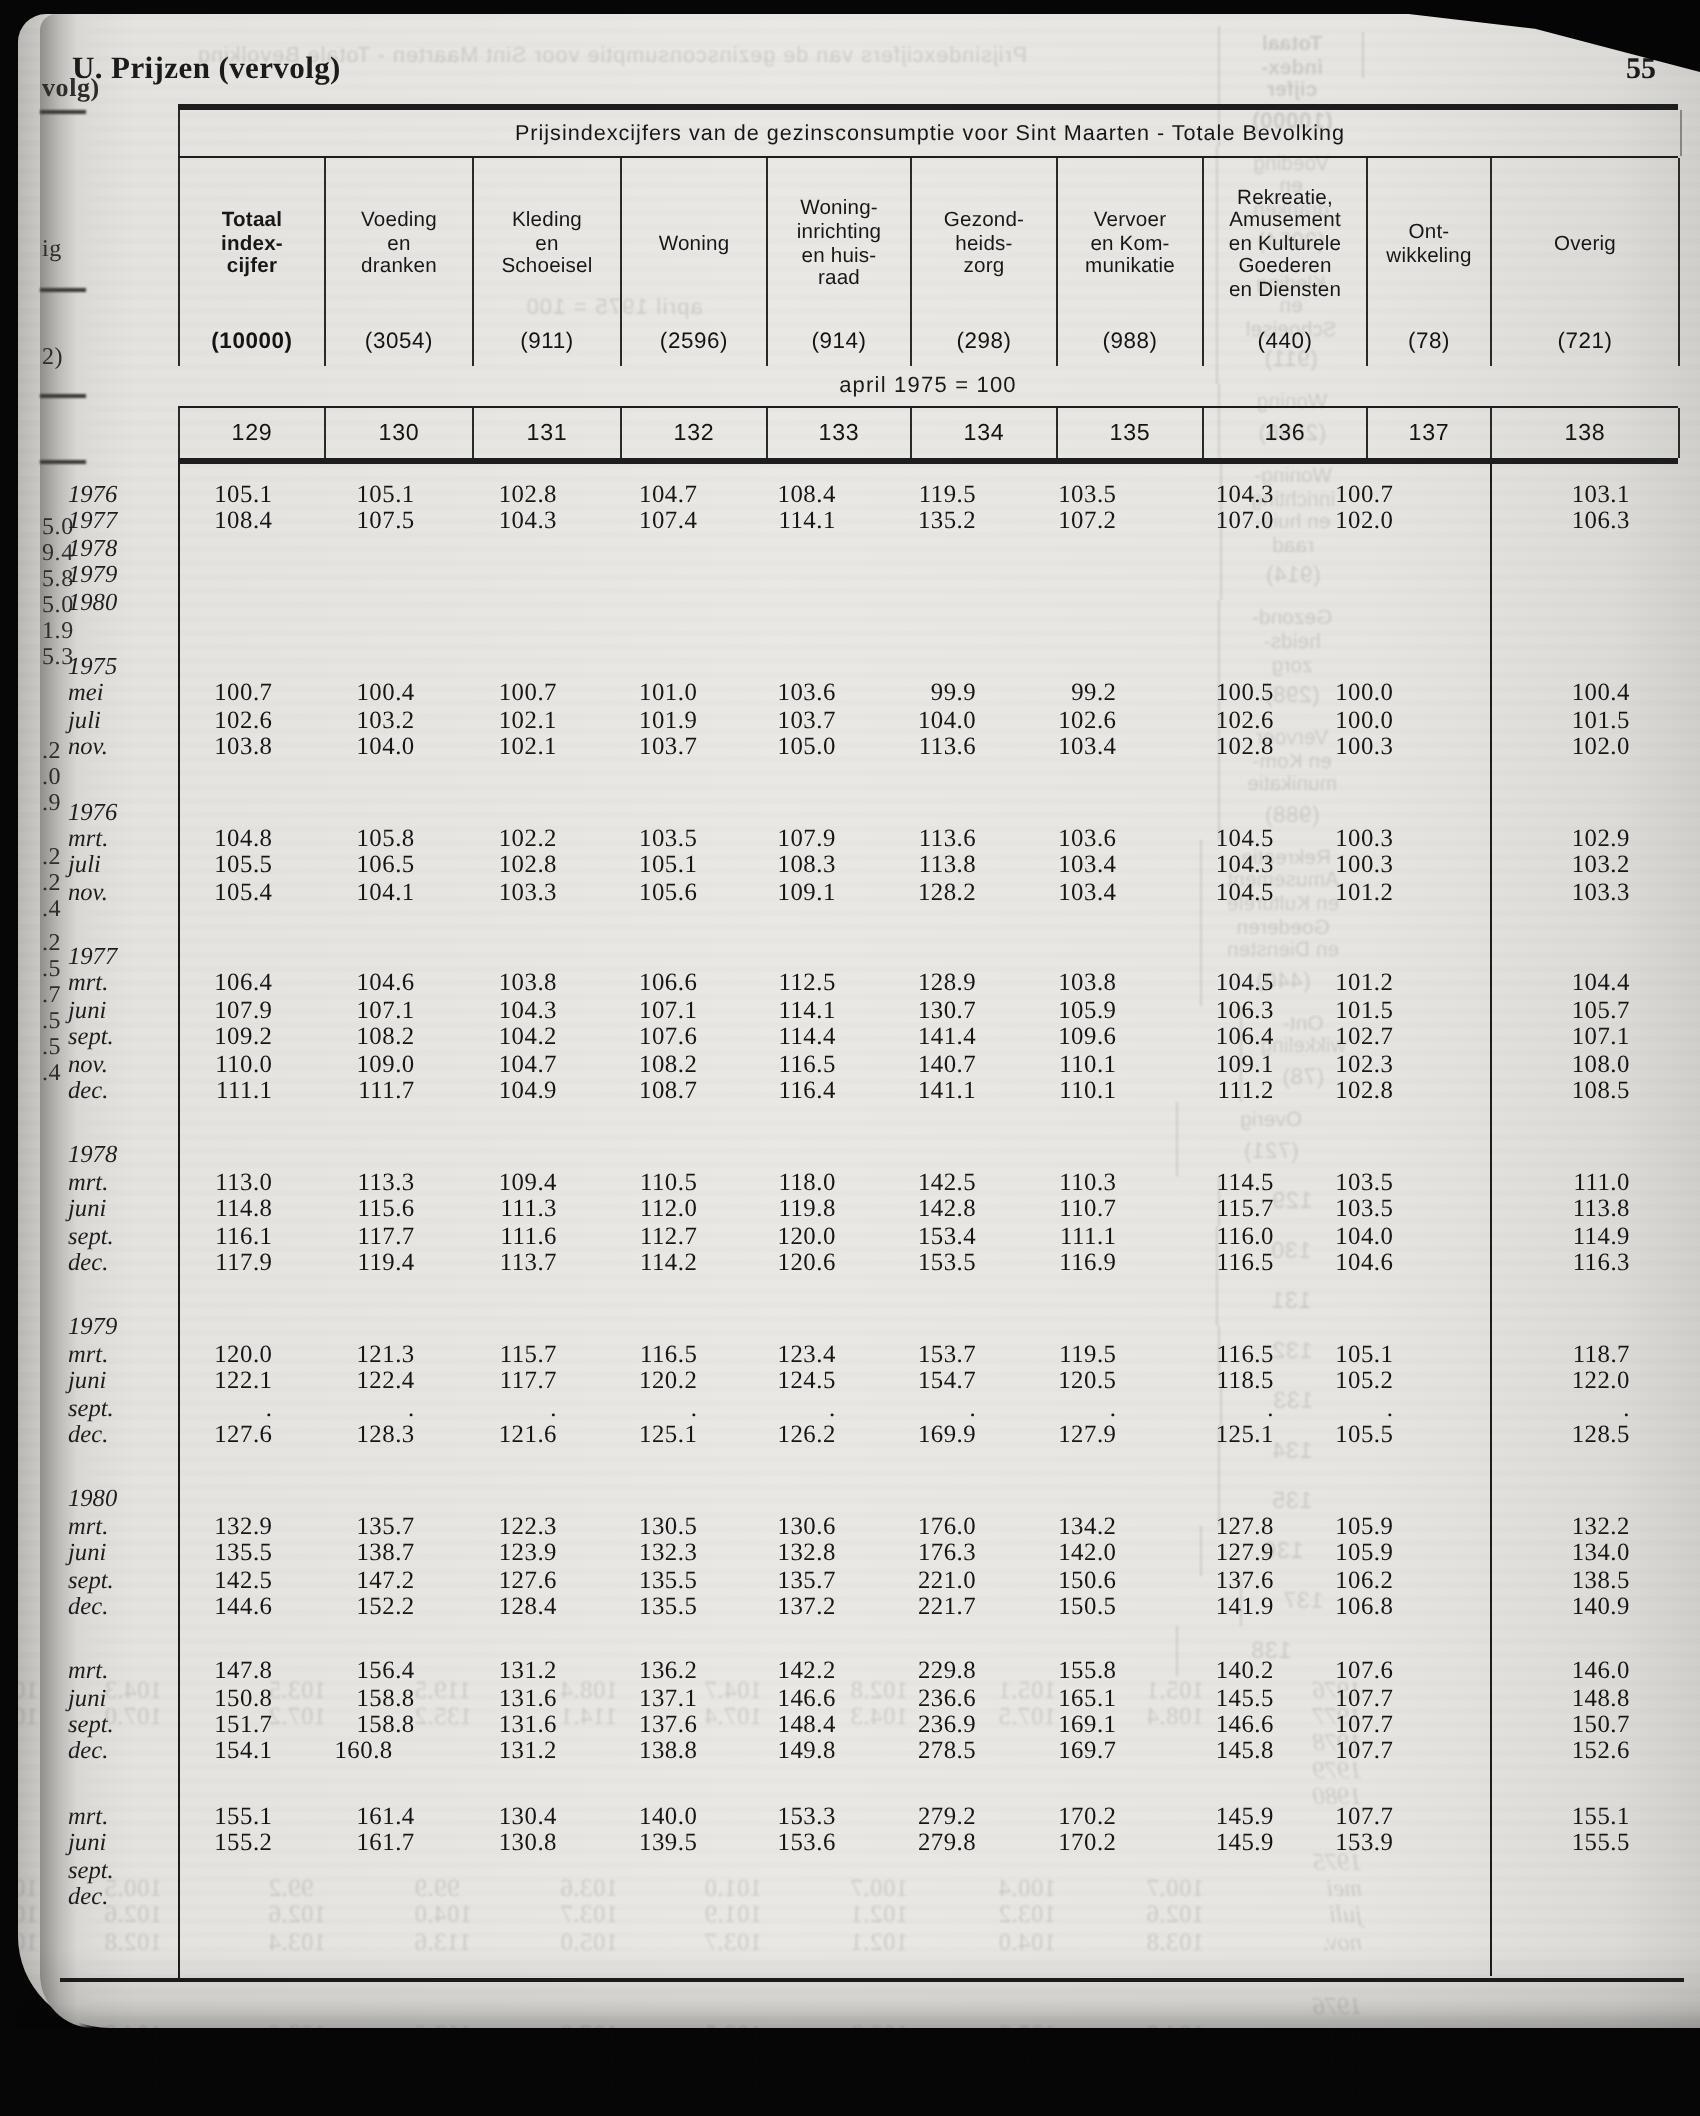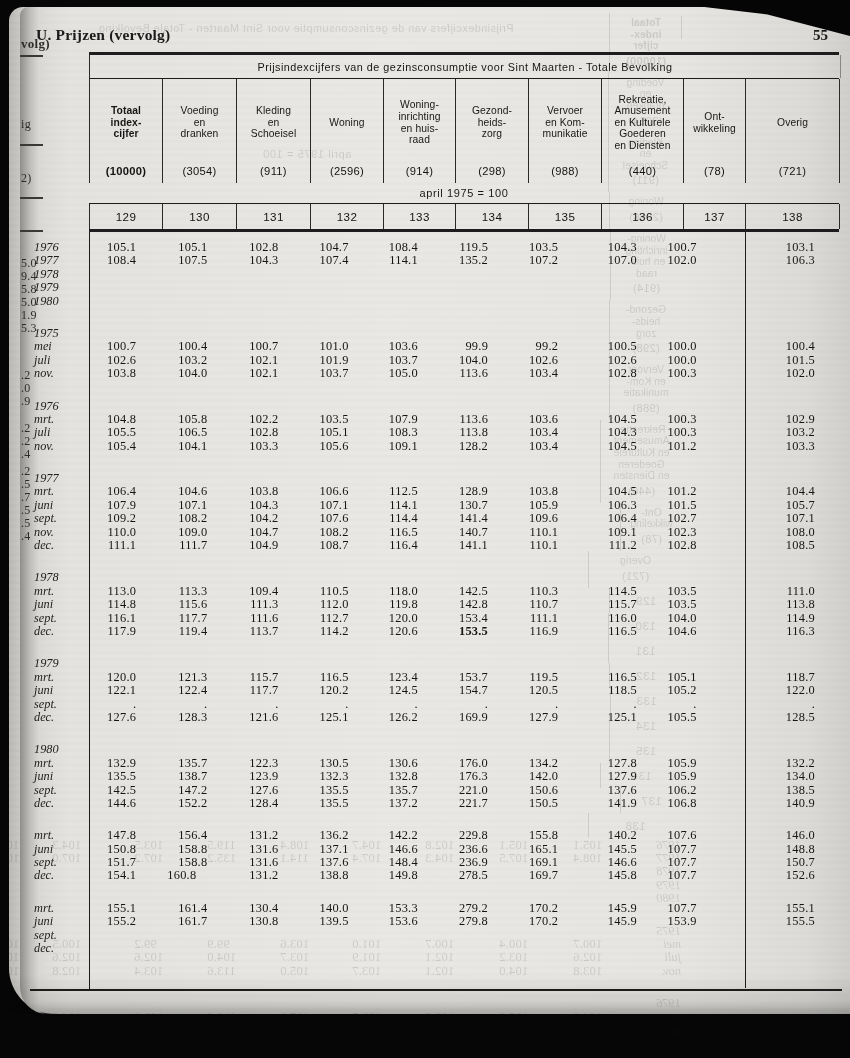--- a/index.html
+++ b/index.html
@@ -626,21 +626,21 @@
             <div class="cell" style="width: 62px;">104.0</div>
             <div class="cell last" style="width: 94px;">114.9</div>
           </div>
           <div class="row">
             <div class="lab">dec.</div>
             <div class="cell" style="width: 73px;">117.9</div>
             <div class="cell" style="width: 74px;">119.4</div>
             <div class="cell" style="width: 74px;">113.7</div>
             <div class="cell" style="width: 73px;">114.2</div>
             <div class="cell" style="width: 72px;">120.6</div>
-            <div class="cell" style="width: 73px; font-weight: bold;">153.5</div>
+            <div class="cell" style="width: 73px;">153.5</div>
             <div class="cell" style="width: 73px;">116.9</div>
             <div class="cell" style="width: 82px;">116.5</div>
             <div class="cell" style="width: 62px;">104.6</div>
             <div class="cell last" style="width: 94px;">116.3</div>
           </div>
         </div>
         <div class="section">
           <div class="row">
             <div class="lab">1979</div>
           </div>

